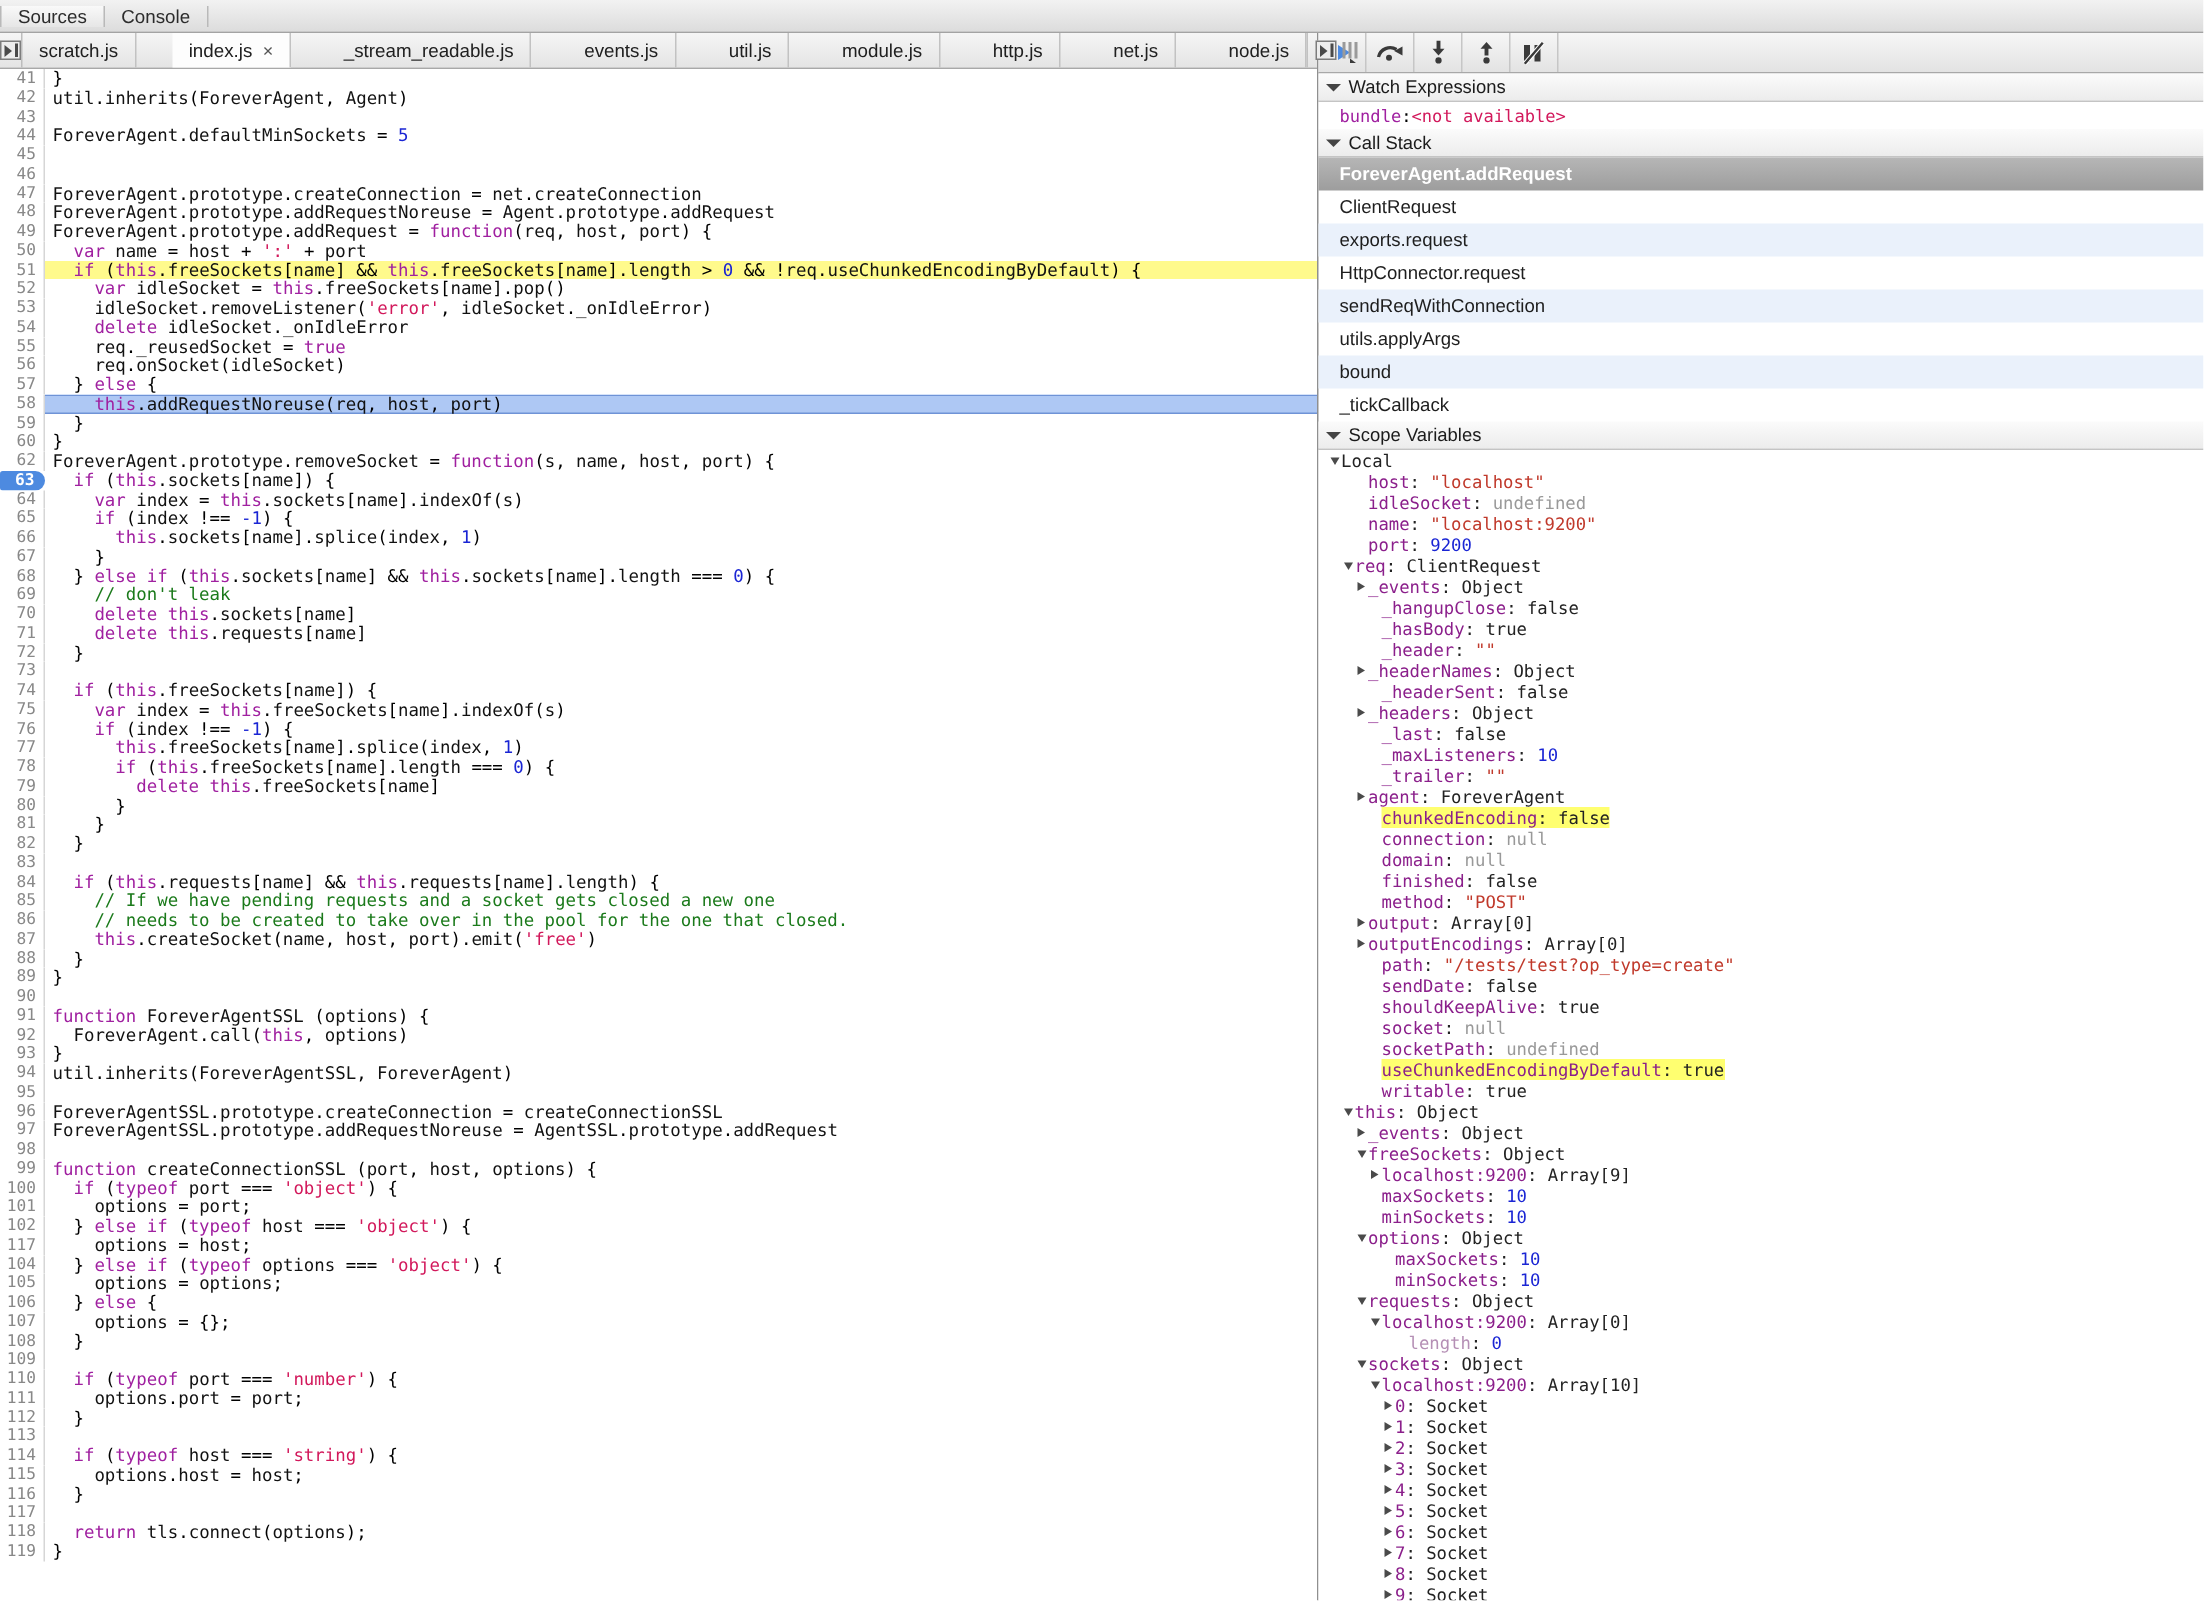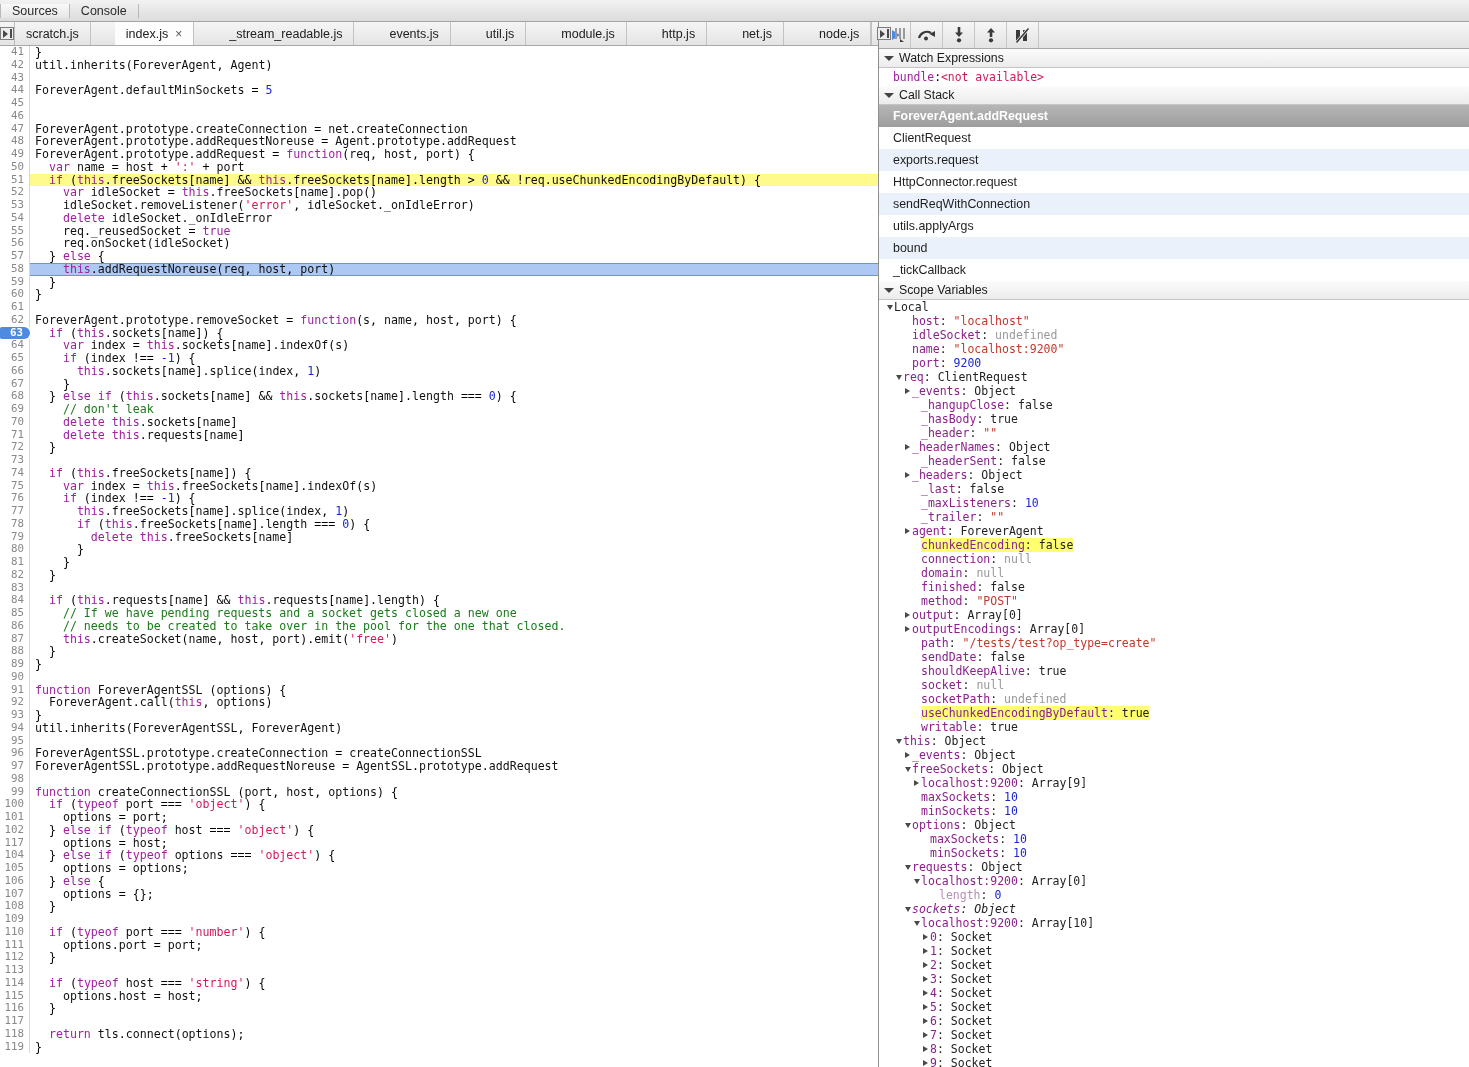--- a/index.html
+++ b/index.html
@@ -259,21 +259,20 @@
           <div class="code-line line-hl-yellow"><div class="gutter">51</div><div class="code-text">  <span class="kw">if</span> (<span class="kw">this</span>.<span class="pln">freeSockets</span>[<span class="pln">name</span>] &amp;&amp; <span class="kw">this</span>.<span class="pln">freeSockets</span>[<span class="pln">name</span>].<span class="pln">length</span> &gt; <span class="num">0</span> &amp;&amp; !<span class="pln">req</span>.<span class="pln">useChunkedEncodingByDefault</span>) {</div></div>
           <div class="code-line"><div class="gutter">52</div><div class="code-text">    <span class="kw">var</span> <span class="pln">idleSocket</span> = <span class="kw">this</span>.<span class="pln">freeSockets</span>[<span class="pln">name</span>].<span class="pln">pop</span>()</div></div>
           <div class="code-line"><div class="gutter">53</div><div class="code-text">    <span class="pln">idleSocket</span>.<span class="pln">removeListener</span>(<span class="str">'error'</span>, <span class="pln">idleSocket</span>.<span class="pln">_onIdleError</span>)</div></div>
           <div class="code-line"><div class="gutter">54</div><div class="code-text">    <span class="kw">delete</span> <span class="pln">idleSocket</span>.<span class="pln">_onIdleError</span></div></div>
           <div class="code-line"><div class="gutter">55</div><div class="code-text">    <span class="pln">req</span>.<span class="pln">_reusedSocket</span> = <span class="kw">true</span></div></div>
           <div class="code-line"><div class="gutter">56</div><div class="code-text">    <span class="pln">req</span>.<span class="pln">onSocket</span>(<span class="pln">idleSocket</span>)</div></div>
           <div class="code-line"><div class="gutter">57</div><div class="code-text">  } <span class="kw">else</span> {</div></div>
           <div class="code-line line-hl-blue"><div class="gutter">58</div><div class="code-text">    <span class="kw">this</span>.<span class="pln">addRequestNoreuse</span>(<span class="pln">req</span>, <span class="pln">host</span>, <span class="pln">port</span>)</div></div>
           <div class="code-line"><div class="gutter">59</div><div class="code-text">  }</div></div>
           <div class="code-line"><div class="gutter">60</div><div class="code-text">}</div></div>
-          <div class="code-line"><div class="gutter">61</div><div class="code-text"></div></div>
           <div class="code-line"><div class="gutter">62</div><div class="code-text"><span class="pln">ForeverAgent</span>.<span class="pln">prototype</span>.<span class="pln">removeSocket</span> = <span class="kw">function</span>(<span class="pln">s</span>, <span class="pln">name</span>, <span class="pln">host</span>, <span class="pln">port</span>) {</div></div>
           <div class="code-line"><div class="gutter bp">63</div><div class="code-text">  <span class="kw">if</span> (<span class="kw">this</span>.<span class="pln">sockets</span>[<span class="pln">name</span>]) {</div></div>
           <div class="code-line"><div class="gutter">64</div><div class="code-text">    <span class="kw">var</span> <span class="pln">index</span> = <span class="kw">this</span>.<span class="pln">sockets</span>[<span class="pln">name</span>].<span class="pln">indexOf</span>(<span class="pln">s</span>)</div></div>
           <div class="code-line"><div class="gutter">65</div><div class="code-text">    <span class="kw">if</span> (<span class="pln">index</span> !== <span class="num">-1</span>) {</div></div>
           <div class="code-line"><div class="gutter">66</div><div class="code-text">      <span class="kw">this</span>.<span class="pln">sockets</span>[<span class="pln">name</span>].<span class="pln">splice</span>(<span class="pln">index</span>, <span class="num">1</span>)</div></div>
           <div class="code-line"><div class="gutter">67</div><div class="code-text">    }</div></div>
           <div class="code-line"><div class="gutter">68</div><div class="code-text">  } <span class="kw">else</span> <span class="kw">if</span> (<span class="kw">this</span>.<span class="pln">sockets</span>[<span class="pln">name</span>] &amp;&amp; <span class="kw">this</span>.<span class="pln">sockets</span>[<span class="pln">name</span>].<span class="pln">length</span> === <span class="num">0</span>) {</div></div>
           <div class="code-line"><div class="gutter">69</div><div class="code-text">    <span class="com">// don't leak</span></div></div>
           <div class="code-line"><div class="gutter">70</div><div class="code-text">    <span class="kw">delete</span> <span class="kw">this</span>.<span class="pln">sockets</span>[<span class="pln">name</span>]</div></div>
           <div class="code-line"><div class="gutter">71</div><div class="code-text">    <span class="kw">delete</span> <span class="kw">this</span>.<span class="pln">requests</span>[<span class="pln">name</span>]</div></div>
@@ -438,21 +437,21 @@
           <div class="sv-row" style="padding-left: 24px;"><span class="sv-arrow"><span class="ar-d"></span></span><span><span class="sv-key">freeSockets</span><span class="sv-sep">: </span><span class="sv-obj">Object</span></span></div>
           <div class="sv-row" style="padding-left: 33px;"><span class="sv-arrow"><span class="ar-r"></span></span><span><span class="sv-key">localhost:9200</span><span class="sv-sep">: </span><span class="sv-obj">Array[9]</span></span></div>
           <div class="sv-row" style="padding-left: 33px;"><span class="sv-arrow"></span><span><span class="sv-key">maxSockets</span><span class="sv-sep">: </span><span class="sv-num">10</span></span></div>
           <div class="sv-row" style="padding-left: 33px;"><span class="sv-arrow"></span><span><span class="sv-key">minSockets</span><span class="sv-sep">: </span><span class="sv-num">10</span></span></div>
           <div class="sv-row" style="padding-left: 24px;"><span class="sv-arrow"><span class="ar-d"></span></span><span><span class="sv-key">options</span><span class="sv-sep">: </span><span class="sv-obj">Object</span></span></div>
           <div class="sv-row" style="padding-left: 42px;"><span class="sv-arrow"></span><span><span class="sv-key">maxSockets</span><span class="sv-sep">: </span><span class="sv-num">10</span></span></div>
           <div class="sv-row" style="padding-left: 42px;"><span class="sv-arrow"></span><span><span class="sv-key">minSockets</span><span class="sv-sep">: </span><span class="sv-num">10</span></span></div>
           <div class="sv-row" style="padding-left: 24px;"><span class="sv-arrow"><span class="ar-d"></span></span><span><span class="sv-key">requests</span><span class="sv-sep">: </span><span class="sv-obj">Object</span></span></div>
           <div class="sv-row" style="padding-left: 33px;"><span class="sv-arrow"><span class="ar-d"></span></span><span><span class="sv-key">localhost:9200</span><span class="sv-sep">: </span><span class="sv-obj">Array[0]</span></span></div>
           <div class="sv-row" style="padding-left: 51px;"><span class="sv-arrow"></span><span><span class="sv-key dim">length</span><span class="sv-sep">: </span><span class="sv-num">0</span></span></div>
-          <div class="sv-row" style="padding-left: 24px; font-style: italic;"><span class="sv-arrow"><span class="ar-d"></span></span><span><span class="sv-key">sockets</span><span class="sv-sep">: </span><span class="sv-obj">Object</span></span></div>
+          <div class="sv-row" style="padding-left: 24px;"><span class="sv-arrow"><span class="ar-d"></span></span><span><span class="sv-key">sockets</span><span class="sv-sep">: </span><span class="sv-obj">Object</span></span></div>
           <div class="sv-row" style="padding-left: 33px;"><span class="sv-arrow"><span class="ar-d"></span></span><span><span class="sv-key">localhost:9200</span><span class="sv-sep">: </span><span class="sv-obj">Array[10]</span></span></div>
           <div class="sv-row" style="padding-left: 42px;"><span class="sv-arrow"><span class="ar-r"></span></span><span><span class="sv-key">0</span><span class="sv-sep">: </span><span class="sv-obj">Socket</span></span></div>
           <div class="sv-row" style="padding-left: 42px;"><span class="sv-arrow"><span class="ar-r"></span></span><span><span class="sv-key">1</span><span class="sv-sep">: </span><span class="sv-obj">Socket</span></span></div>
           <div class="sv-row" style="padding-left: 42px;"><span class="sv-arrow"><span class="ar-r"></span></span><span><span class="sv-key">2</span><span class="sv-sep">: </span><span class="sv-obj">Socket</span></span></div>
           <div class="sv-row" style="padding-left: 42px;"><span class="sv-arrow"><span class="ar-r"></span></span><span><span class="sv-key">3</span><span class="sv-sep">: </span><span class="sv-obj">Socket</span></span></div>
           <div class="sv-row" style="padding-left: 42px;"><span class="sv-arrow"><span class="ar-r"></span></span><span><span class="sv-key">4</span><span class="sv-sep">: </span><span class="sv-obj">Socket</span></span></div>
           <div class="sv-row" style="padding-left: 42px;"><span class="sv-arrow"><span class="ar-r"></span></span><span><span class="sv-key">5</span><span class="sv-sep">: </span><span class="sv-obj">Socket</span></span></div>
           <div class="sv-row" style="padding-left: 42px;"><span class="sv-arrow"><span class="ar-r"></span></span><span><span class="sv-key">6</span><span class="sv-sep">: </span><span class="sv-obj">Socket</span></span></div>
           <div class="sv-row" style="padding-left: 42px;"><span class="sv-arrow"><span class="ar-r"></span></span><span><span class="sv-key">7</span><span class="sv-sep">: </span><span class="sv-obj">Socket</span></span></div>
           <div class="sv-row" style="padding-left: 42px;"><span class="sv-arrow"><span class="ar-r"></span></span><span><span class="sv-key">8</span><span class="sv-sep">: </span><span class="sv-obj">Socket</span></span></div>

